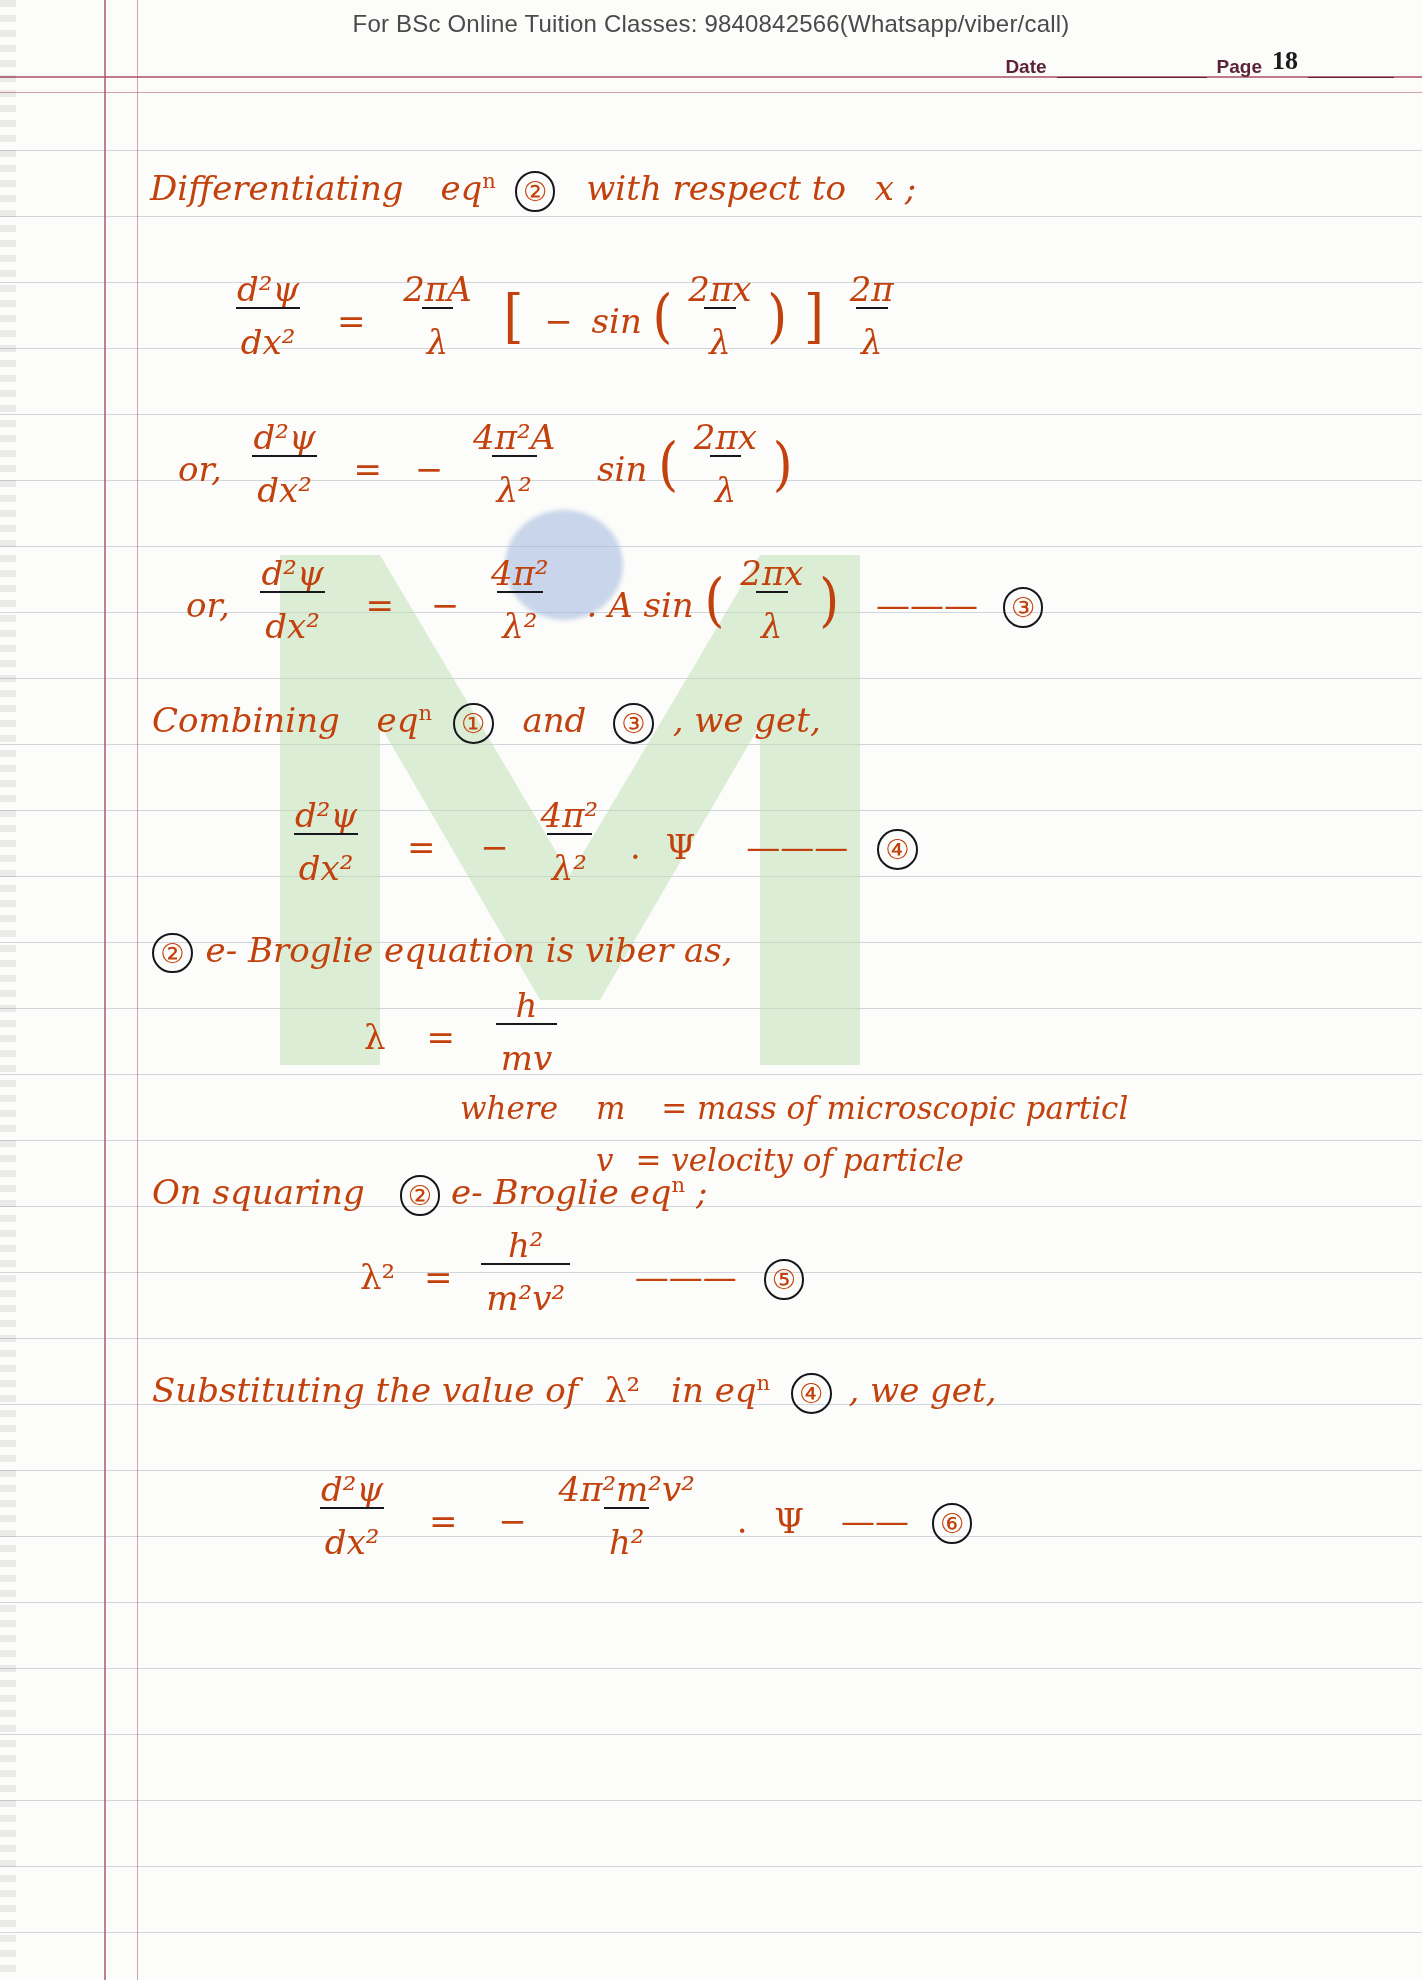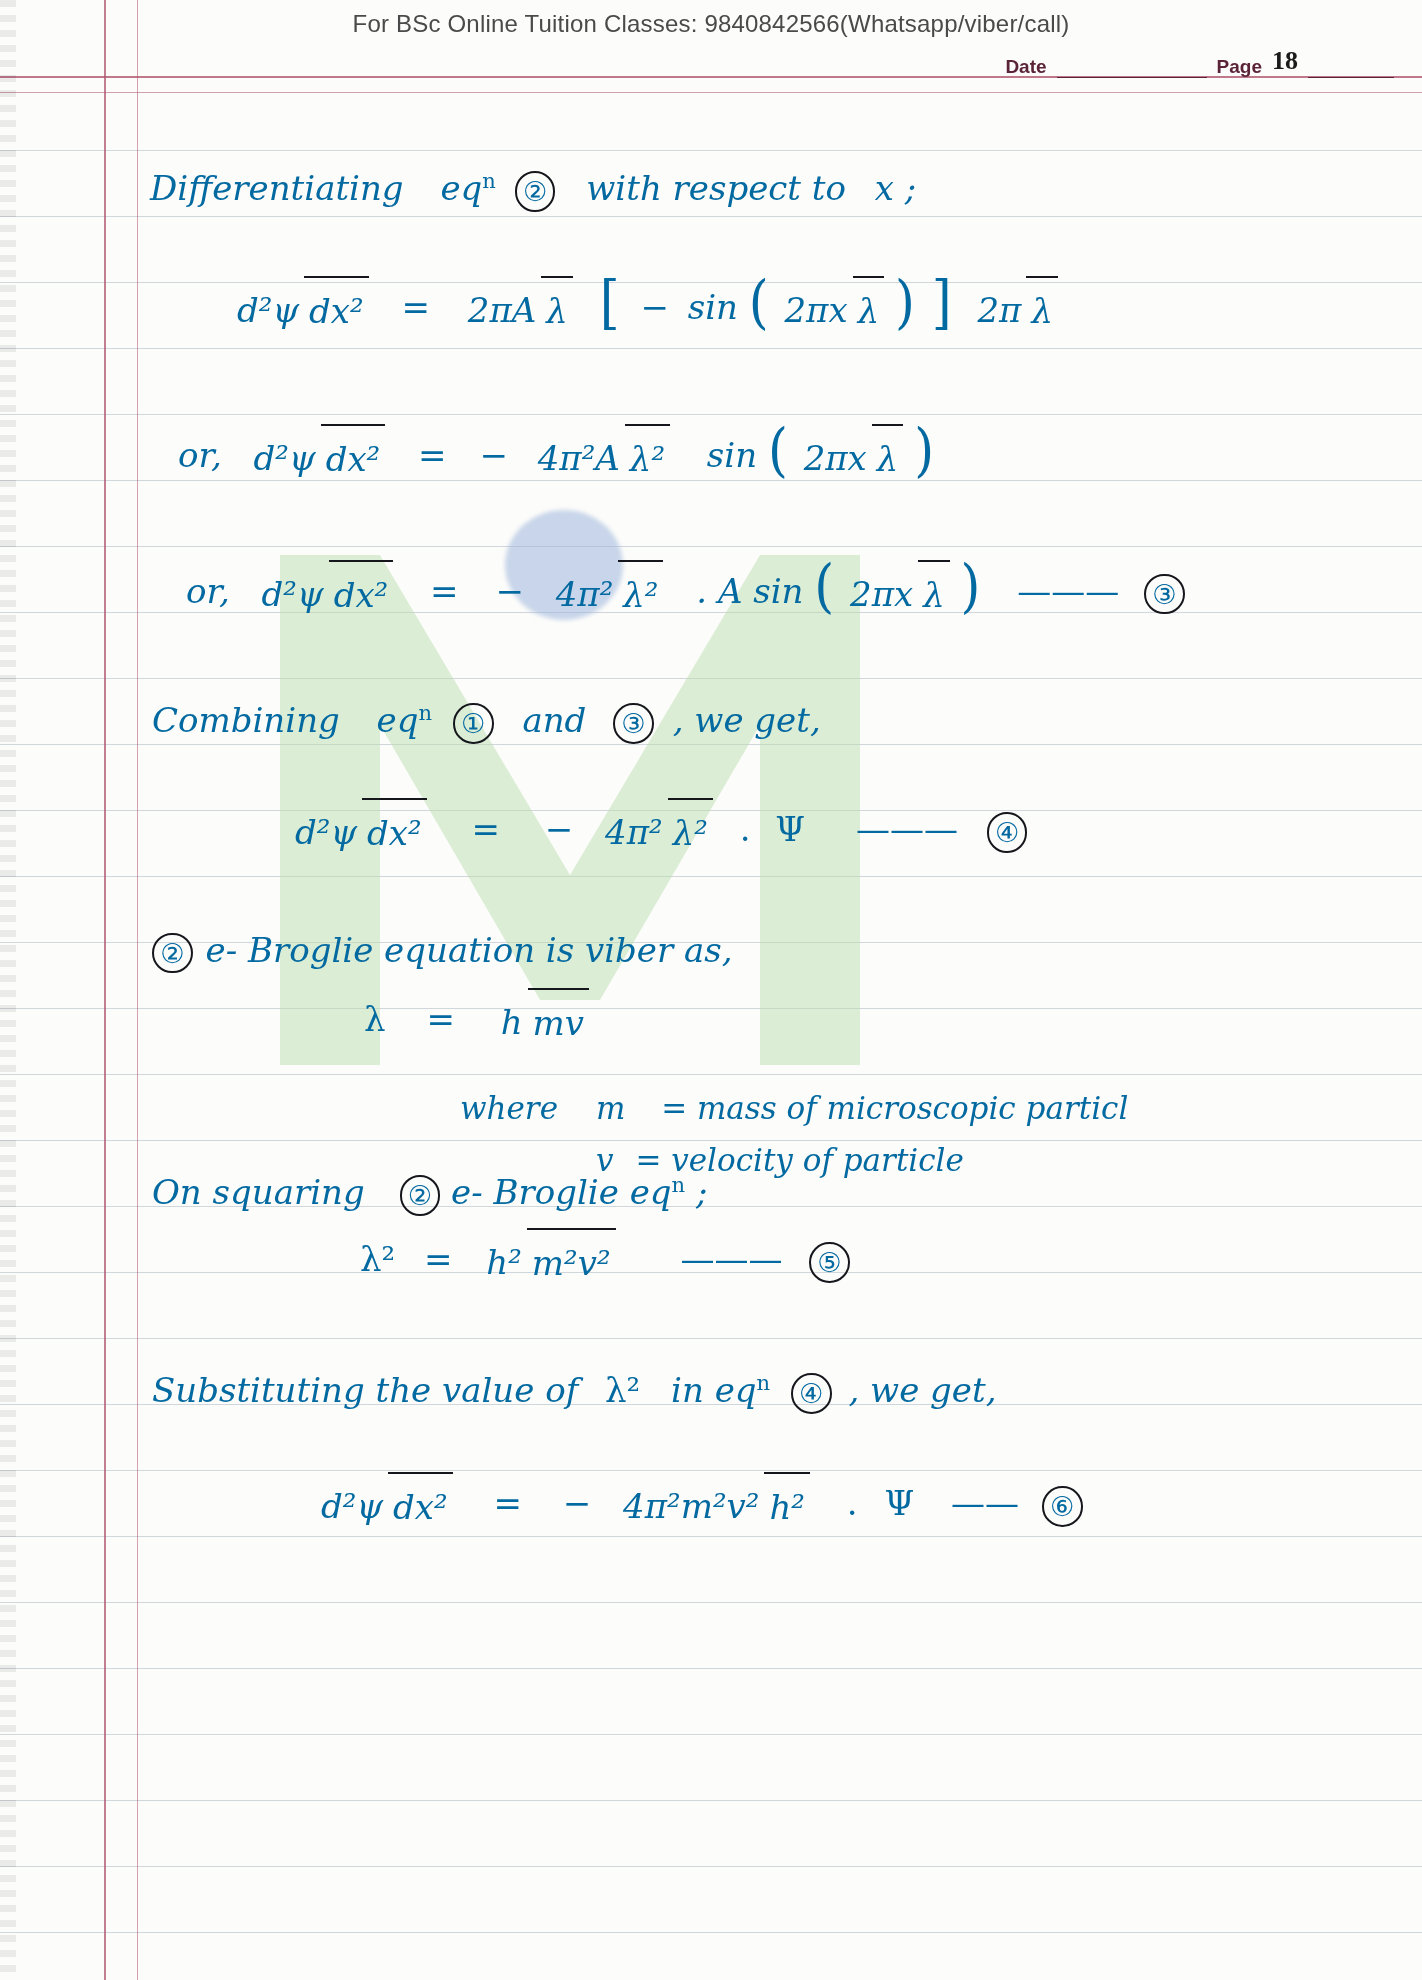--- a/index.html
+++ b/index.html
@@ -78,27 +78,27 @@
   #blue-blob{
     position:absolute;left:505px;top:510px;width:118px;height:110px;
     border-radius:50%;
     background:#9eb6dd;opacity:.55;filter:blur(2px);
     pointer-events:none;
   }
   
   .hw{
     position:absolute;
     font-family:"DejaVu Serif", serif;
-    color:#0369a1;
+    color:#c2410c;
     white-space:nowrap;
     transform-origin:left bottom;
   }
   .ink{font-style:italic;}
   .frac{
-    display:inline-flex;align-items:center;
+    display:inline-flex;flex-direction:column;align-items:center;
     vertical-align:middle;line-height:1.02;
     font-style:italic;
   }
   .frac .num{padding:0 5px;}
   .frac .den{padding:16px 5px;border-top:2px solid #15171c;}
   .circled{
     display:inline-flex;align-items:center;justify-content:center;
     width:1.35em;height:1.35em;border:2px solid #15171c;border-radius:50%;
     font-size:.8em;font-style:normal;vertical-align:middle;
   }

